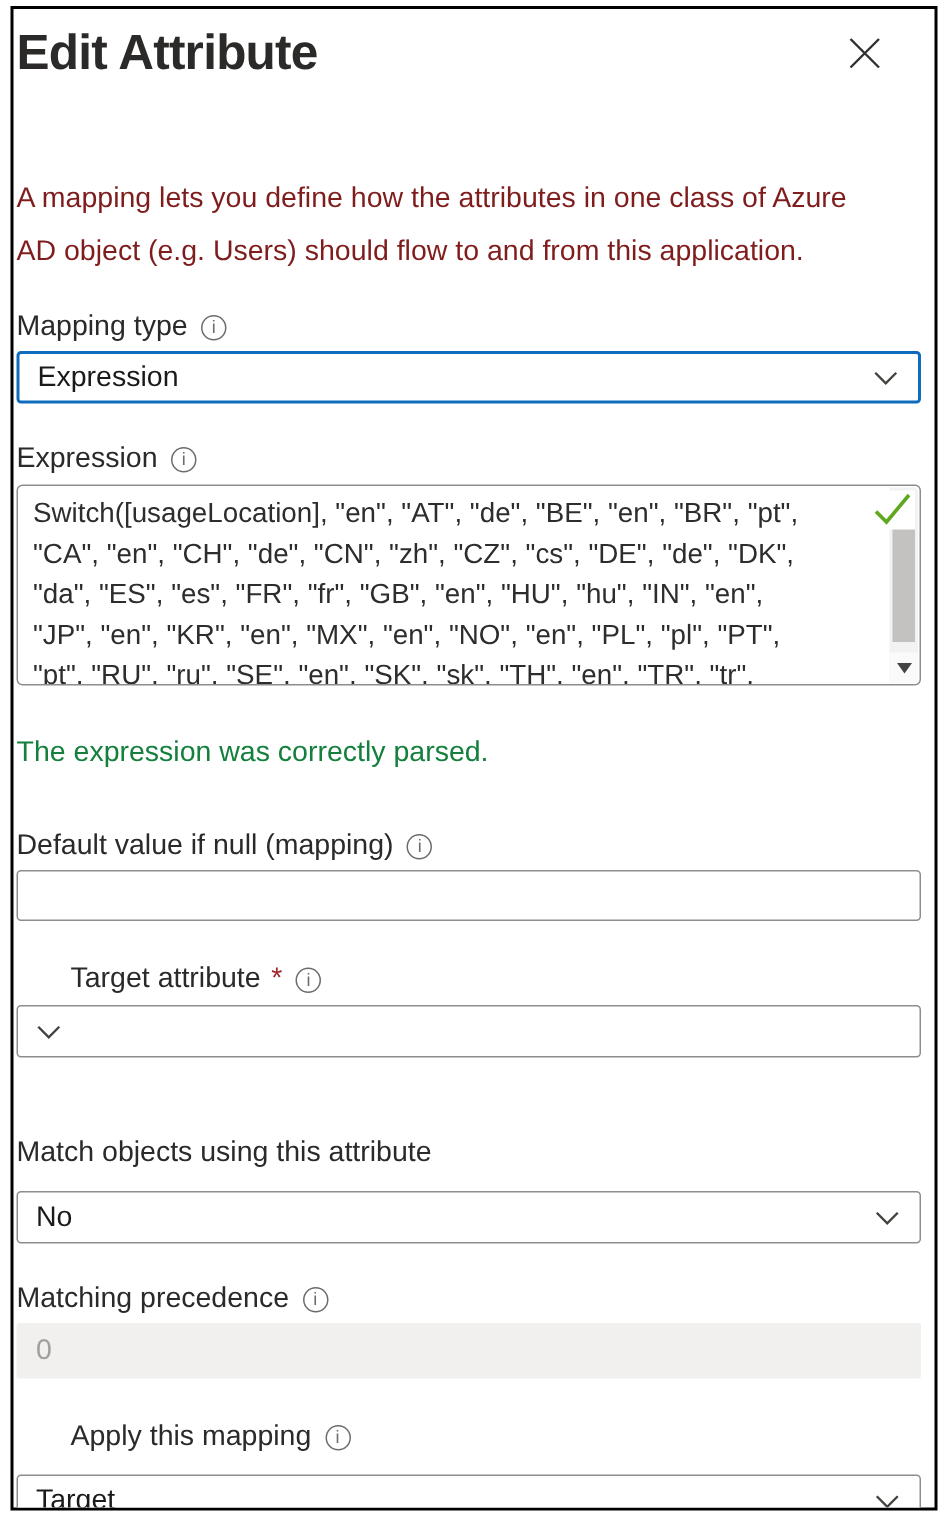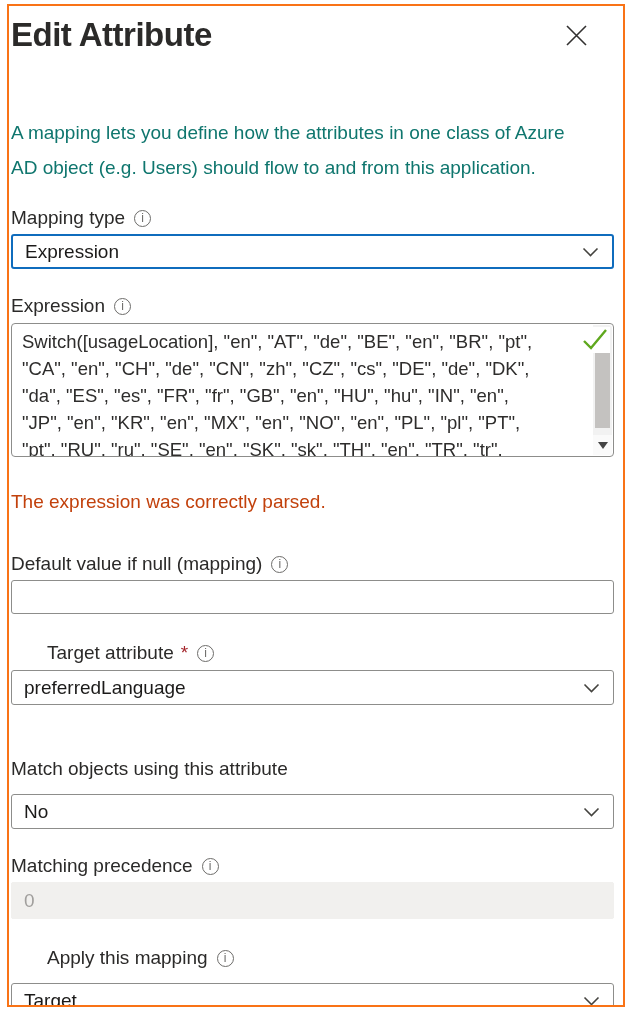--- a/index.html
+++ b/index.html
@@ -2,31 +2,31 @@
 <html><head>
 <meta charset="utf-8">
 <style>
   * { box-sizing: border-box; margin: 0; padding: 0; }
   html, body { width: 634px; height: 1014px; background: #ffffff; }
   body { font-family: "Liberation Sans", "DejaVu Sans", sans-serif; color: #2b2a29; position: relative; }
 
   .panel {
     position: absolute; left: 7px; top: 4px;
     width: 618px; height: 1003px;
-    border: 2px solid #f97316;
+    border: 2px solid #000000;
     background: #ffffff;
     padding: 0 9px 0 2px;
     overflow: hidden;
   }
 
   .header { display: flex; justify-content: space-between; align-items: flex-start; }
   h1.title { font-size: 33px; font-weight: 700; letter-spacing: -0.5px; color: #2b2a29; margin-top: 9px; line-height: 40px; }
   .close-btn { background: none; border: none; cursor: pointer; margin: 16px 24px 0 0; padding: 0; line-height: 0; }
 
-  .desc { margin-top: 60px; font-size: 19px; line-height: 35px; color: #0f766e; white-space: pre-line; }
+  .desc { margin-top: 60px; font-size: 19px; line-height: 35px; color: #7f1d1d; white-space: pre-line; }
 
   .label-row { display: flex; align-items: center; font-size: 19px; color: #2b2a29; line-height: 22px; }
   .req { color: #a4262c; margin-left: 7px; font-size: 19px; }
   .info {
     display: inline-flex; align-items: center; justify-content: center;
     width: 17px; height: 17px; border-radius: 50%;
     border: 1px solid #6d6c6a; color: #6d6c6a;
     font-size: 12px; line-height: 1; margin-left: 9px; flex: none;
     cursor: default; user-select: none;
   }
@@ -71,21 +71,21 @@
   .sbar .sb-btn {
     position: absolute; left: 0; right: 0; bottom: 0; height: 20px;
     background: #fafafa; display: flex; align-items: center; justify-content: center; cursor: pointer;
   }
   .tri-down { width: 0; height: 0; border-left: 5px solid transparent; border-right: 5px solid transparent; border-top: 7px solid #444; }
   .valid-check {
     position: absolute; top: 3px; right: 3px; width: 30px; height: 26px;
     background: #ffffff; display: flex; align-items: center; justify-content: center;
   }
 
-  .msg { font-size: 19px; color: #c2410c; line-height: 22px; }
+  .msg { font-size: 19px; color: #15803d; line-height: 22px; }
 
   .mt4 { margin-top: 14px; } .mt5 { margin-top: 5px; } .mt6 { margin-top: 6px; }
   .mt22 { margin-top: 22px; align-items: center; } .mt26 { margin-top: 26px; } .mt28 { margin-top: 28px; margin-left: 36px; }
   .mt34 { margin-top: 34px; } .mt40 { margin-top: 40px; } .mt53 { margin-top: 53px; }
 </style>
 </head>
 <body>
 
 <div class="panel">
 
@@ -142,21 +142,20 @@
     <span class="info">i</span>
   </div>
   <input class="txt mt5" type="text" value="" style="">
 
   <div class="label-row mt28">
     <span>Target attribute</span>
     <span class="req">*</span>
     <span class="info">i</span>
   </div>
   <div class="dd mt6">
-    <span>preferredLanguage</span>
     <svg class="chev" width="17" height="17" viewBox="0 0 17 17">
       <path d="M1.5 5.5 L8.5 12.5 L15.5 5.5" stroke="#44433f" stroke-width="1.6" fill="none"></path>
     </svg>
   </div>
 
   <div class="label-row mt53">
     <span>Match objects using this attribute</span>
   </div>
   <div class="dd mt4">
     <span>No</span>

